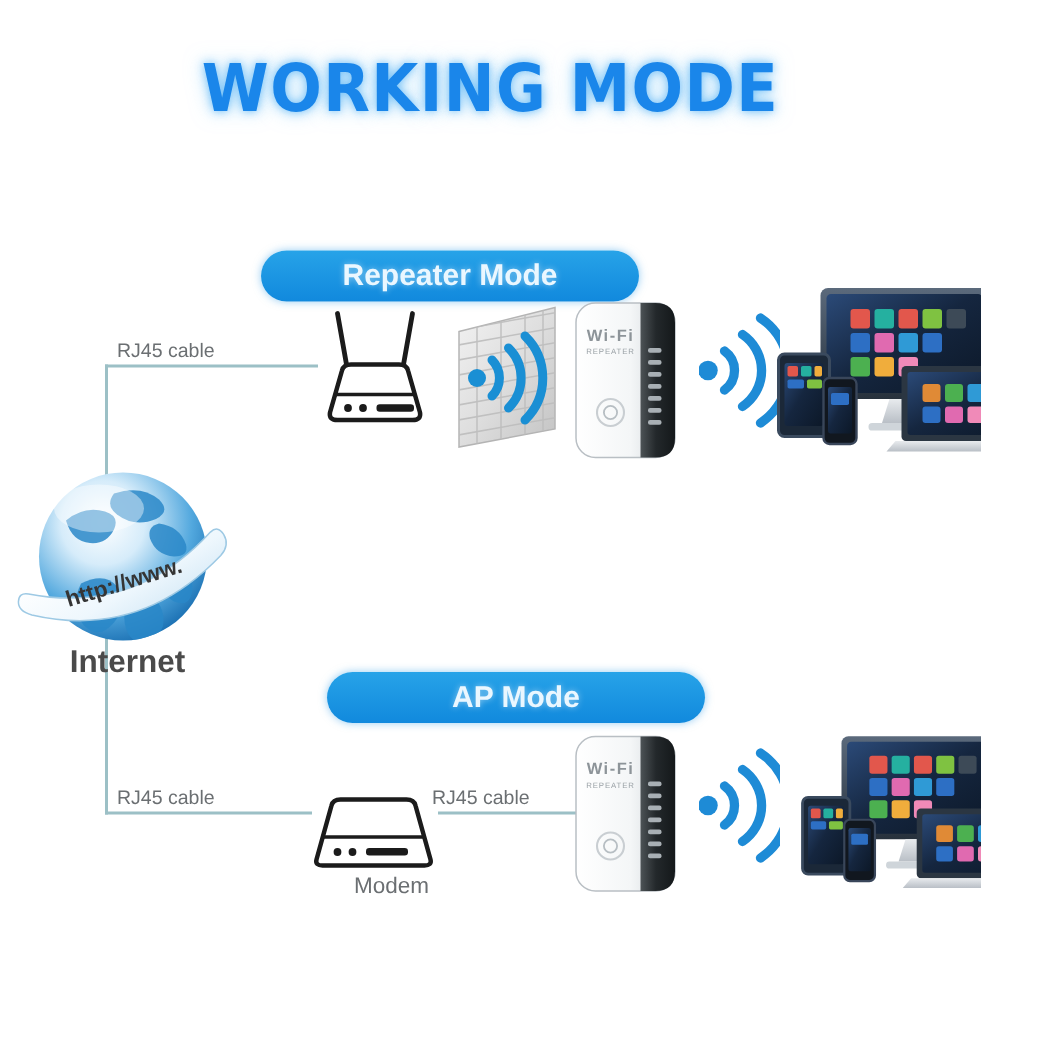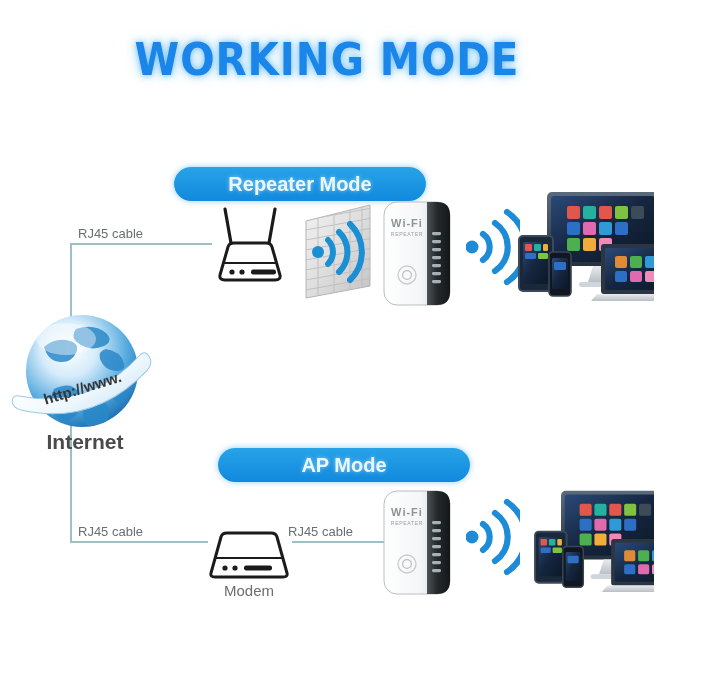--- a/index.html
+++ b/index.html
@@ -82,21 +82,21 @@
   #wall-wifi{ left:300px; top:203px; width:78px; height:97px; }
 
   
   #wifi-rep{ left:466px; top:203px; width:54px; height:88px; }
   #wifi-ap{ left:466px; top:493px; width:54px; height:88px; }
 
   
   #router{ left:198px; top:203px; width:104px; height:86px; }
   #modem{  left:203px; top:527px; width:92px; height:52px; }
   #modem-label{
-    position:absolute; left:203px; top:582px; width:92px;
+    position:absolute; left:215px; top:582px; width:92px;
     text-align:center; font-size:15px; color:#6b6f72;
   }
 
   
   #devices-rep{ left:505px; top:186px; width:196px; height:118px; }
   #devices-ap{ left:522px; top:481px; width:182px; height:118px; }
 </style>
 </head>
 <body>
 

